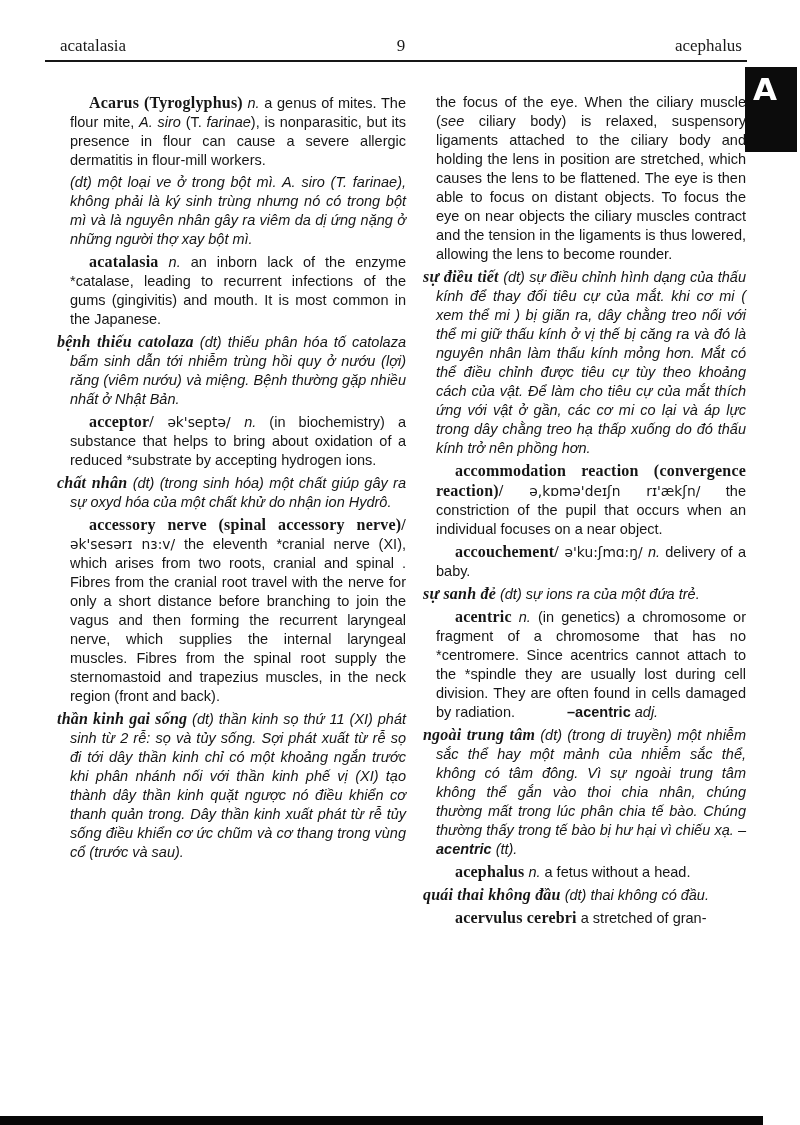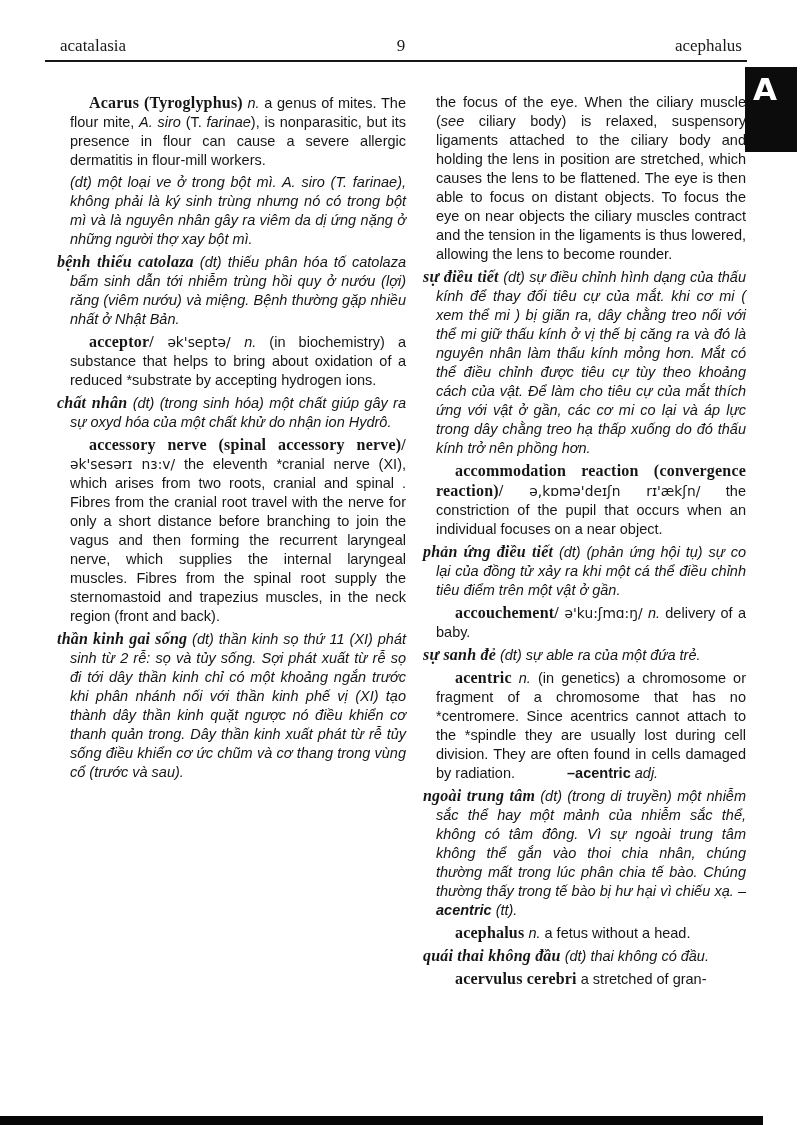--- a/index.html
+++ b/index.html
@@ -78,33 +78,33 @@
   </div>
   <div class="head-rule"></div>
 
   <div class="thumb-tab">
     <span class="letter">A</span>
   </div>
 
   <div class="col col-left" id="col-left">
       <p class="entry"><span class="hw">Acarus (Tyroglyphus)</span><span class="pos"> n.</span><span class="r"> a genus of mites. The flour mite, </span><span class="i">A. siro</span><span class="r"> (T. </span><span class="i">farinae</span><span class="r">), is nonparasitic, but its presence in flour can cause a severe allergic dermatitis in flour-mill workers.</span></p>
       <p class="entry cont"><span class="i">(dt) một loại ve ở trong bột mì. A. siro (T. farinae), không phải là ký sinh trùng nhưng nó có trong bột mì và là nguyên nhân gây ra viêm da dị ứng nặng ở những người thợ xay bột mì.</span></p>
+      <p class="entry"><span class="hw">acatalasia</span><span class="pos">  n.</span><span class="r"> an inborn lack of the enzyme *catalase, leading to recurrent infections of the gums (gingivitis) and mouth. It is most common in the Japanese.</span></p>
       <p class="entry"><span class="hwvi">bệnh thiếu catolaza</span><span class="i"> (dt) thiếu phân hóa tố catolaza bẩm sinh dẫn tới nhiễm trùng hồi quy ở nướu (lợi) răng (viêm nướu) và miệng. Bệnh thường gặp nhiều nhất ở Nhật Bản.</span></p>
       <p class="entry"><span class="hw">acceptor/</span><span class="phon"> ək'septə/ </span><span class="pos"> n.</span><span class="r"> (in biochemistry) a substance that helps to bring about oxidation of a reduced *substrate by accepting hydrogen ions.</span></p>
       <p class="entry"><span class="hwvi">chất nhân</span><span class="i"> (dt) (trong sinh hóa) một chất giúp gây ra sự oxyd hóa của một chất khử do nhận ion Hydrô.</span></p>
       <p class="entry"><span class="hw">accessory nerve (spinal accessory nerve)/</span><span class="phon"> ək'sesərɪ nɜ:v/</span><span class="r">  the eleventh *cranial nerve (XI), which arises from two roots, cranial and spinal . Fibres from the cranial root travel with the nerve for only a short distance before branching to join the vagus and then forming the recurrent laryngeal nerve, which supplies the internal laryngeal muscles. Fibres from the spinal root supply the sternomastoid and trapezius muscles, in the neck region (front and back).</span></p>
       <p class="entry"><span class="hwvi">thần kinh gai sống</span><span class="i"> (dt) thần kinh sọ thứ 11 (XI) phát sinh từ 2 rễ: sọ và tủy sống. Sợi phát xuất từ rễ sọ đi tới dây thần kinh chỉ có một khoảng ngắn trước khi phân nhánh nối với thần kinh phế vị (XI) tạo thành dây thần kinh quặt ngược nó điều khiển cơ thanh quản trong. Dây thần kinh xuất phát từ rễ tủy sống điều khiển cơ ức chũm và cơ thang trong vùng cổ (trước và sau).</span></p>
     </div>
   <div class="col col-right" id="col-right">
       <p class="entry cont"><span class="r">the focus of the eye. When the ciliary muscle (</span><span class="i">see</span><span class="r"> ciliary body) is relaxed, suspensory ligaments attached to the ciliary body and holding the lens in position are stretched, which causes the lens to be flattened. The eye is then able to focus on distant objects. To focus the eye on near objects the ciliary muscles contract and the tension in the ligaments is thus lowered, allowing the lens to become rounder.</span></p>
       <p class="entry"><span class="hwvi">sự điều tiết</span><span class="i"> (dt) sự điều chỉnh hình dạng của thấu kính để thay đổi tiêu cự của mắt. khi cơ mi ( xem thể mi ) bị giãn ra, dây chằng treo nối với thể mi giữ thấu kính ở vị thế bị căng ra và đó là nguyên nhân làm thấu kính mỏng hơn. Mắt có thể điều chỉnh được tiêu cự tùy theo khoảng cách của vật. Để làm cho tiêu cự của mắt thích ứng với vật ở gần, các cơ mi co lại và áp lực trong dây chằng treo hạ thấp xuống do đó thấu kính trở nên phồng hơn.</span></p>
       <p class="entry"><span class="hw">accommodation reaction (convergence reaction)/</span><span class="phon"> ə,kɒmə'deɪʃn rɪ'ækʃn/</span><span class="r"> the constriction of the pupil that occurs when an individual focuses on a near object.</span></p>
-      <p class="entry"><span class="hwvi">phản ứng điều tiết</span><span class="i"> (dt) (phản ứng hội tụ) sự co lại của đồng tử xảy ra khi một cá thể điều chỉnh tiêu điểm trên một vật ở gần.</span></p>
       <p class="entry"><span class="hw">accouchement/</span><span class="phon"> ə'ku:ʃmɑ:ŋ/</span><span class="pos">   n.</span><span class="r"> delivery of a baby.</span></p>
-      <p class="entry"><span class="hwvi">sự sanh đẻ</span><span class="i"> (dt) sự able ra của một đứa trẻ.</span></p>
+      <p class="entry"><span class="hwvi">sự sanh đẻ</span><span class="i"> (dt) sự ions ra của một đứa trẻ.</span></p>
       <p class="entry"><span class="hw">acentric</span><span class="pos">  n.</span><span class="r"> (in genetics) a chromosome or fragment of a chromosome that has no *centromere. Since acentrics cannot attach to the *spindle they are usually lost during cell division. They are often found in cells damaged by radiation. </span><span class="b">–acentric</span><span class="pos"> adj.</span></p>
       <p class="entry"><span class="hwvi">ngoài trung tâm</span><span class="i"> (dt) (trong di truyền) một nhiễm sắc thể hay một mảnh của nhiễm sắc thể, không có tâm đông. Vì sự ngoài trung tâm không thể gắn vào thoi chia nhân, chúng thường mất trong lúc phân chia tế bào. Chúng thường thấy trong tế bào bị hư hại vì chiếu xạ. – </span><span class="bi">acentric</span><span class="i"> (tt).</span></p>
       <p class="entry"><span class="hw">acephalus</span><span class="pos">  n.</span><span class="r"> a fetus without a head.</span></p>
       <p class="entry"><span class="hwvi">quái thai không đầu</span><span class="i"> (dt) thai  không có đầu.</span></p>
       <p class="entry"><span class="hw">acervulus cerebri</span><span class="r">  a stretched of gran-</span></p>
     </div>
 
   <div class="scan-bar"></div>
 </div>
 

